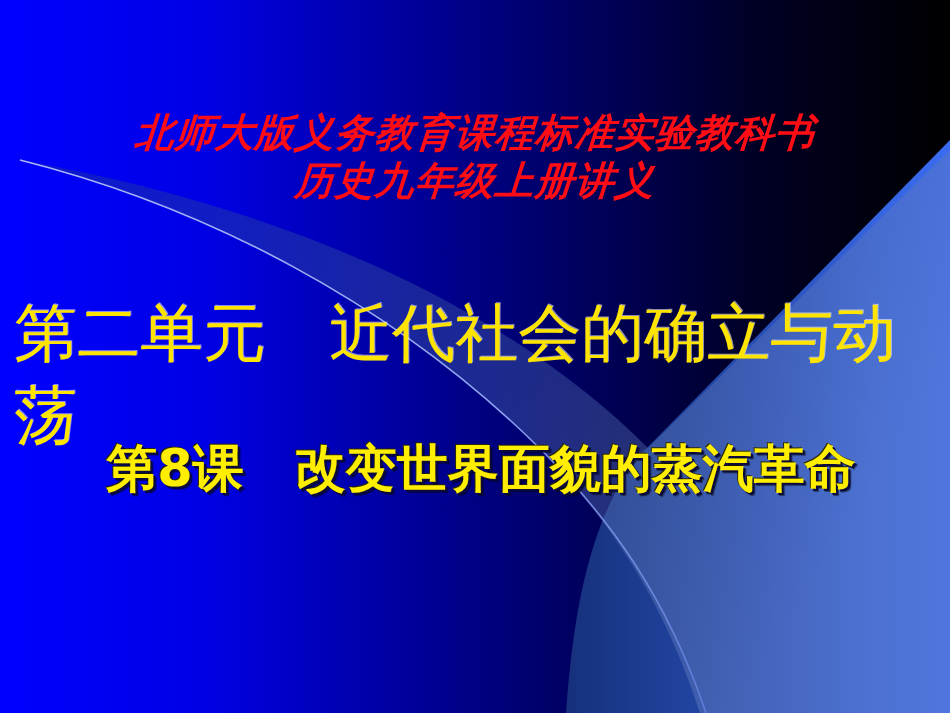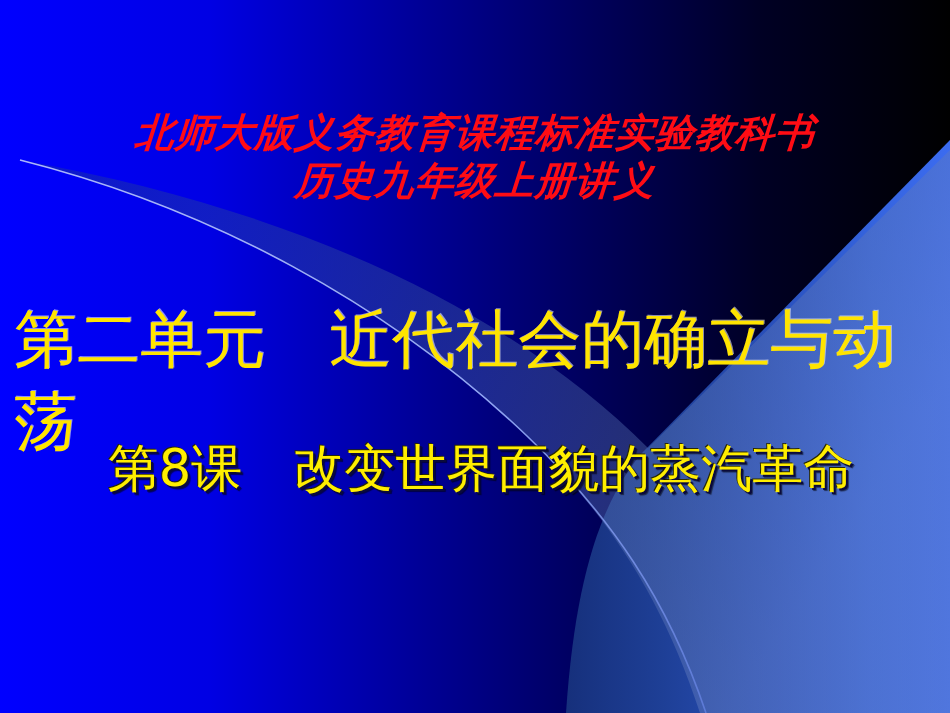--- a/index.html
+++ b/index.html
@@ -51,37 +51,37 @@
   #title-line-1 { font-size: 39px; }
   #title-line-2 { font-size: 39px; }
 
   
   #unit-heading {
     position: absolute;
     left: 14px;
     top: 298px;
     width: 912px;
     color: #ffe400;
-    font-family: Liberation Sans, sans-serif;
+    font-family: Liberation Mono, monospace;
     font-size: 63px;
     line-height: 82px;
     text-align: left;
     text-shadow: 1px -1px 0 rgba(255,255,255,0.55);
     word-break: break-all;
   }
 
   
   #lesson-heading {
     position: absolute;
     left: 62px;
     top: 438px;
     width: 838px;
     color: #ffee00;
     font-family: "DejaVu Sans", "Liberation Sans", sans-serif;
-    font-weight: normal;
+    font-weight: bold;
     font-size: 51px;
     line-height: 62px;
     text-align: center;
     text-shadow:
       2px 2px 0 #0a0a3c,
       3px 3px 1px rgba(0,0,0,0.55),
       -1px -1px 0 #2a2a00;
     word-break: break-all;
   }
 </style>

